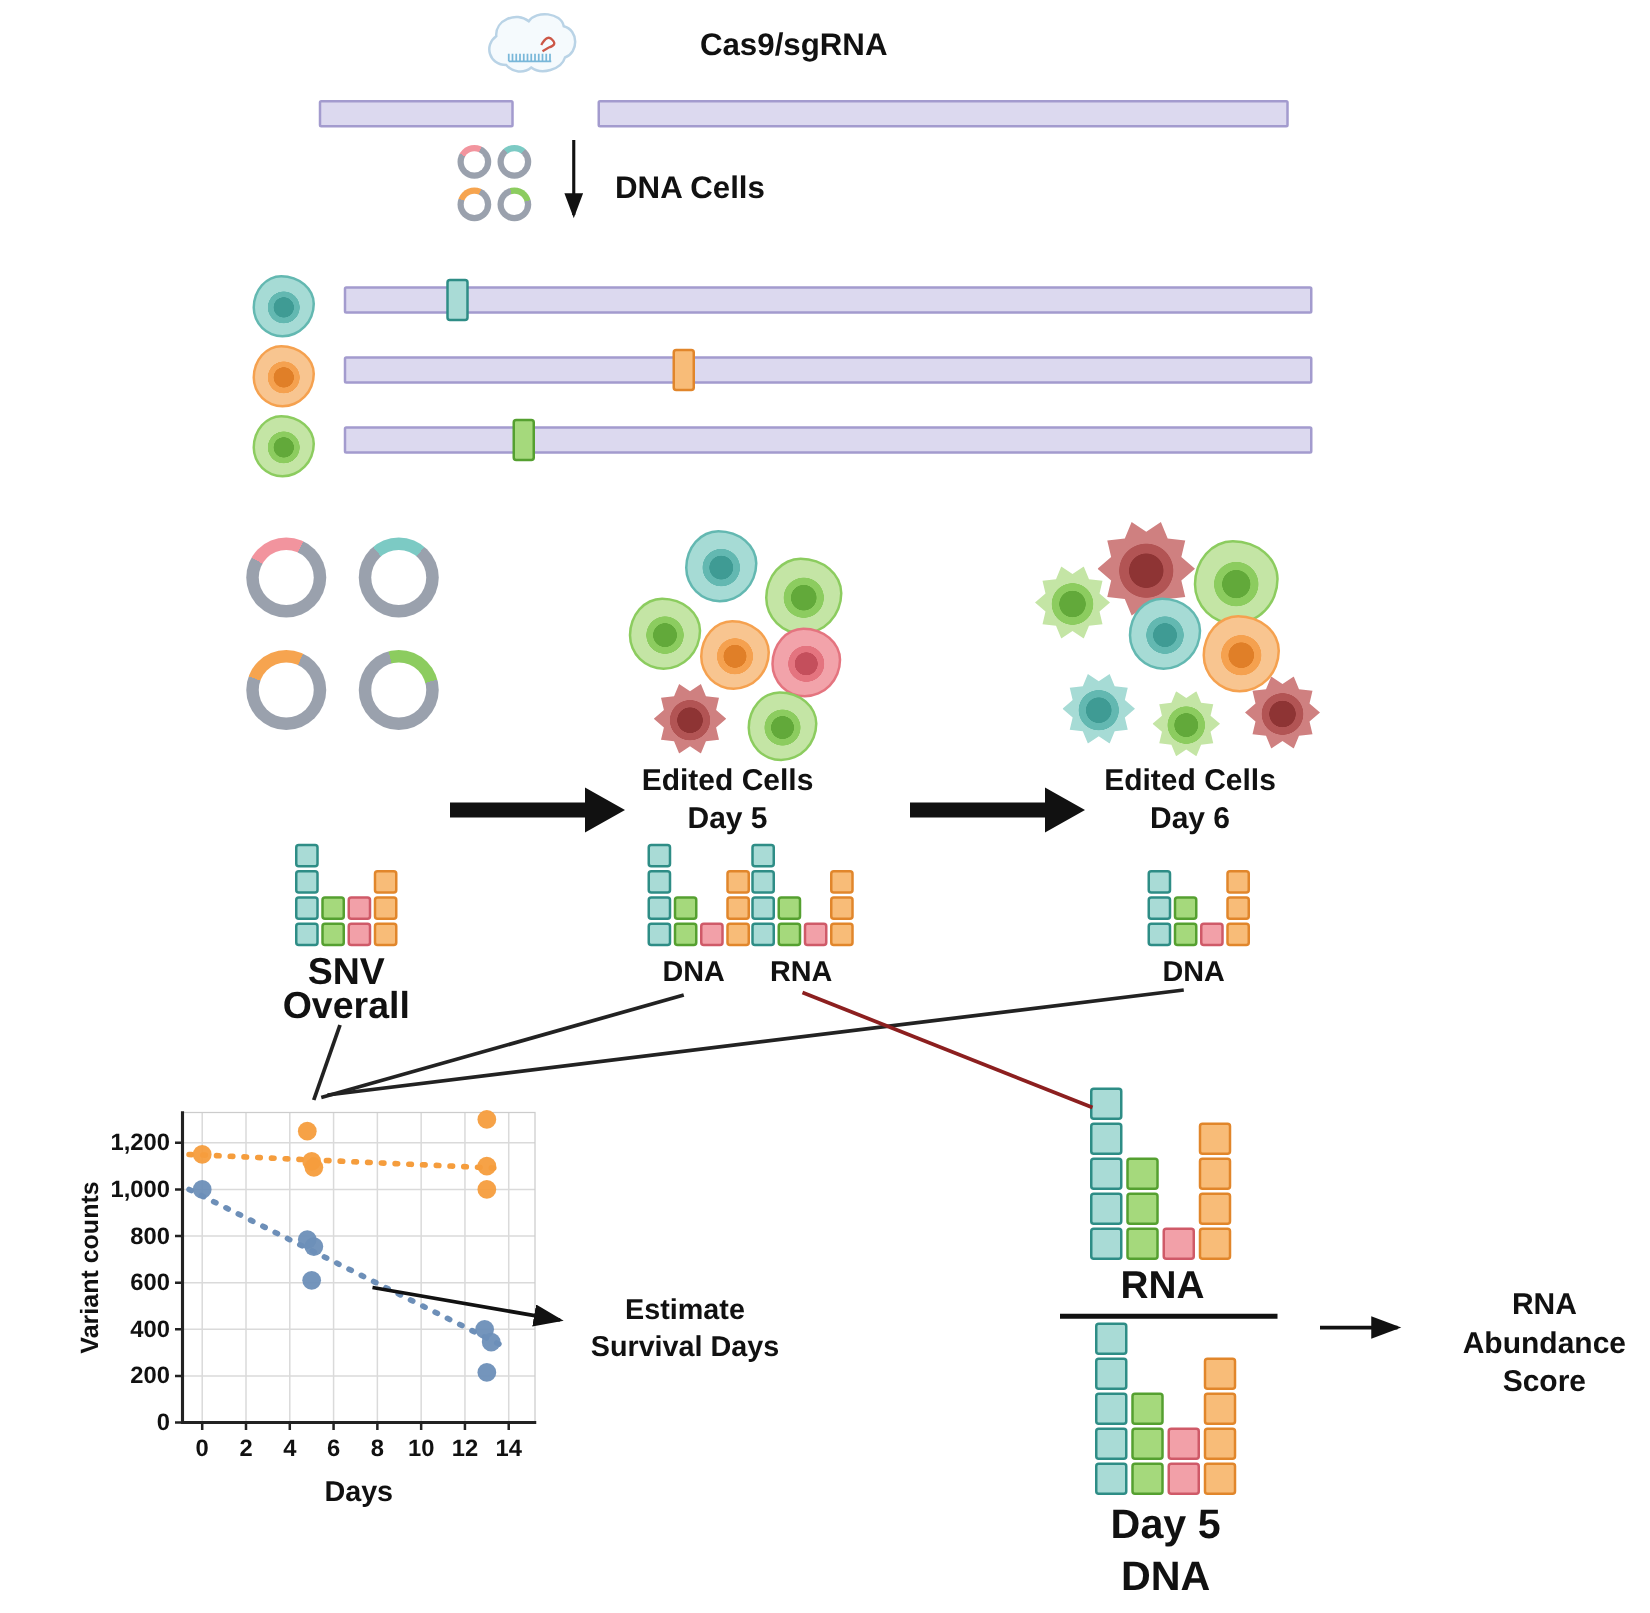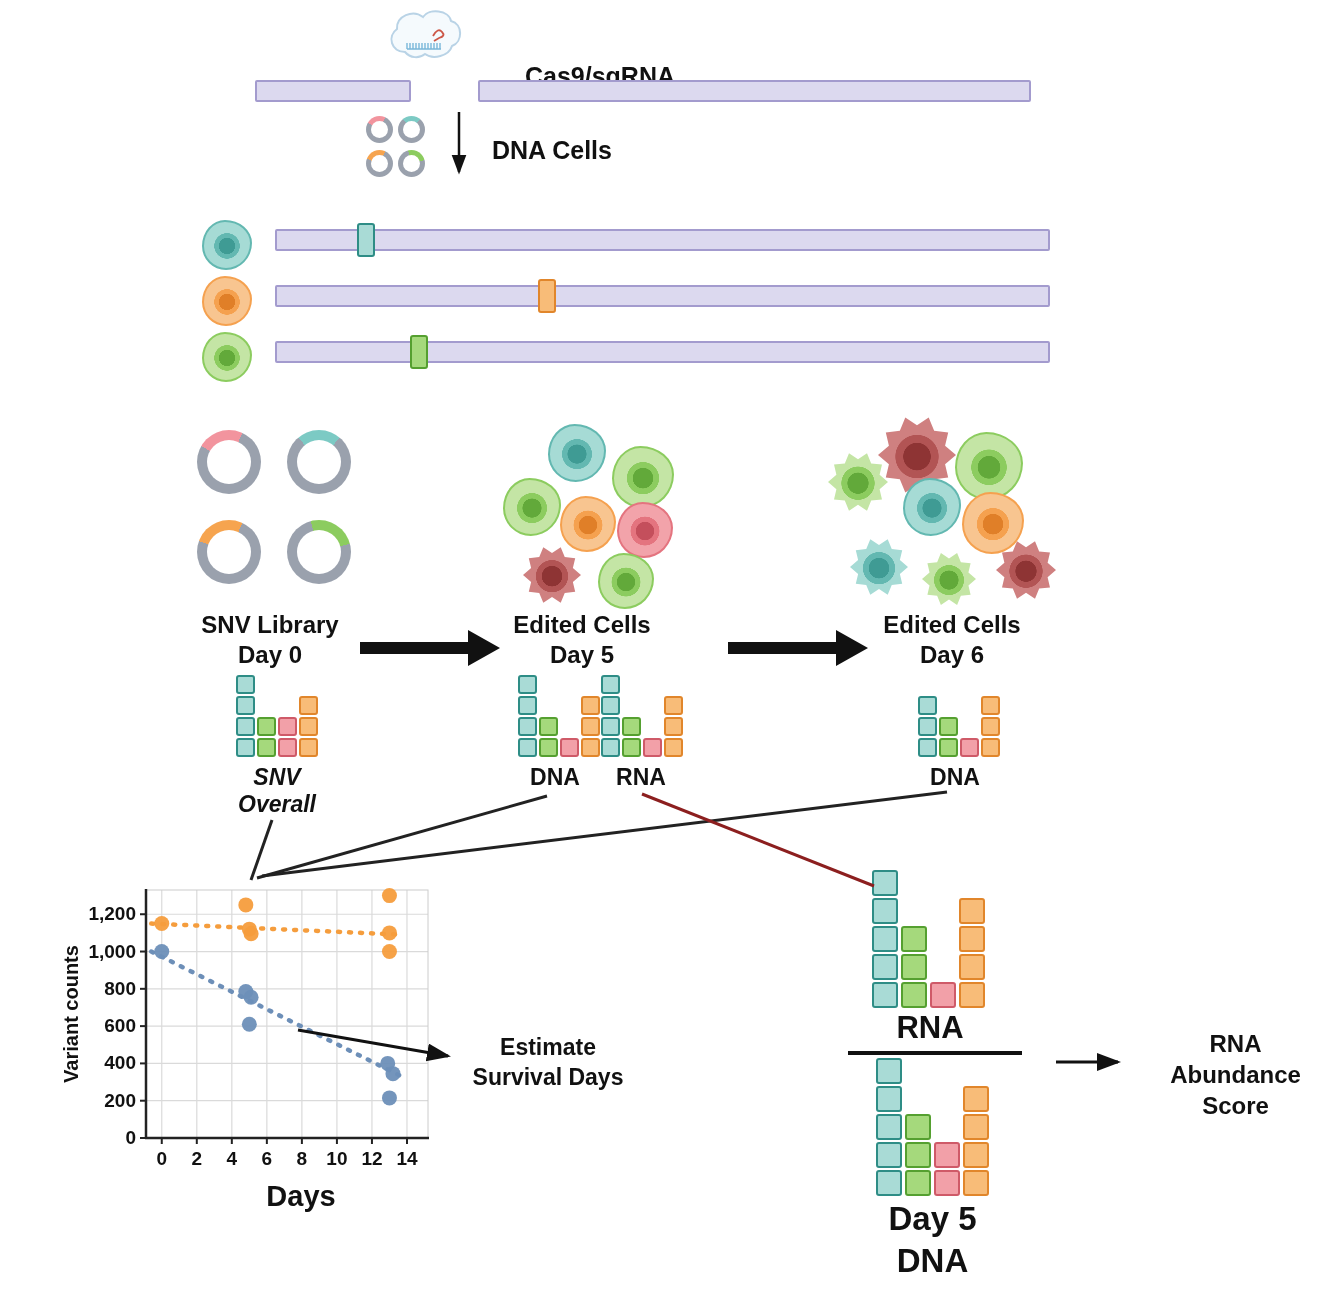--- a/index.html
+++ b/index.html
@@ -75,21 +75,21 @@
     <line x1="298" y1="1030" x2="448" y2="1056" stroke="#111" stroke-width="3" marker-end="url(#ah)"></line>
     <line x1="848" y1="1053" x2="1022" y2="1053" stroke="#111" stroke-width="4"></line>
     <line x1="1056" y1="1062" x2="1118" y2="1062" stroke="#111" stroke-width="3" marker-end="url(#ah)"></line>
   </svg>
 
   <svg class="abs" style="left:383px;top:6px;" width="82" height="58" viewBox="0 0 82 58">
     <path d="M22,46 C8,46 4,30 14,23 C13,10 30,3 40,11 C46,2 66,4 68,15 C80,18 80,36 69,40 C66,50 50,54 42,48 C36,53 27,52 22,46 Z" fill="#f5fafd" stroke="#b9d3e6" stroke-width="2"></path>
     <path d="M24,43 h34 M24,37 v6 M27,37 v6 M30,37 v6 M33,37 v6 M36,37 v6 M39,37 v6 M42,37 v6 M45,37 v6 M48,37 v6 M51,37 v6 M54,37 v6 M57,37 v6" stroke="#79b7d9" stroke-width="1.4" fill="none"></path>
     <path d="M50,30 q5,-9 9,-4 q4,4 -3,6 l-5,3" stroke="#cc5747" stroke-width="1.8" fill="none"></path>
   </svg>
-  <div class="lbl" style="left:490px;top:22px;width:220px;font-size:25px;text-align:center;margin-top:40px;">Cas9/sgRNA</div>
+  <div class="lbl" style="left:490px;top:22px;width:220px;font-size:25px;text-align:right;">Cas9/sgRNA</div>
 
   <div class="dnabar" style="left:255px;top:80px;width:156px;"></div>
   <div class="dnabar" style="left:478px;top:80px;width:553px;"></div>
 
   <div class="plasmid sm pinkp" style="left:366px;top:116px;"></div>
   <div class="plasmid sm tealp" style="left:398px;top:116px;"></div>
   <div class="plasmid sm orangep" style="left:366px;top:150px;"></div>
   <div class="plasmid sm greenp" style="left:398px;top:150px;"></div>
   <div class="lbl" style="left:492px;top:136px;width:220px;font-size:25px;text-align:left;">DNA Cells</div>
 
@@ -120,24 +120,20 @@
 
   <div class="cell darkred spiky" style="left:878px;top:416px;width:78px;height:78px;"></div>
   <div class="cell green" style="left:955px;top:432px;width:68px;height:68px;"></div>
   <div class="cell green spiky" style="left:828px;top:452px;width:60px;height:60px;"></div>
   <div class="cell teal" style="left:903px;top:478px;width:58px;height:58px;"></div>
   <div class="cell orange" style="left:962px;top:492px;width:62px;height:62px;"></div>
   <div class="cell teal spiky" style="left:850px;top:538px;width:58px;height:58px;"></div>
   <div class="cell green spiky" style="left:922px;top:552px;width:54px;height:54px;"></div>
   <div class="cell darkred spiky" style="left:996px;top:540px;width:60px;height:60px;"></div>
 
-  <div class="lbl" style="left:185px;top:610px;width:170px;font-size:24px;line-height:30px;">
-    <div>SNV Library</div>
-    <div>Day 0</div>
-  </div>
   <div class="lbl" style="left:497px;top:610px;width:170px;font-size:24px;line-height:30px;">
     <div>Edited Cells</div>
     <div>Day 5</div>
   </div>
   <div class="lbl" style="left:867px;top:610px;width:170px;font-size:24px;line-height:30px;">
     <div>Edited Cells</div>
     <div>Day 6</div>
   </div>
 
   <div class="stack smq" style="left:236px;bottom:533px;">
@@ -214,21 +210,21 @@
       <div class="col">
         <div class="sq pink"></div>
       </div>
       <div class="col">
         <div class="sq orange"></div>
         <div class="sq orange"></div>
         <div class="sq orange"></div>
       </div>
     </div>
 
-  <div class="lbl" style="left:197px;top:764px;width:160px;font-size:23px;line-height:27px;font-style:italic;">
+  <div class="lbl" style="left:197px;top:764px;width:160px;font-size:30px;line-height:27px;">
     <div>SNV</div>
     <div>Overall</div>
   </div>
   <div class="lbl" style="left:500px;top:764px;width:110px;font-size:23px;">DNA</div>
   <div class="lbl" style="left:586px;top:764px;width:110px;font-size:23px;">RNA</div>
   <div class="lbl" style="left:900px;top:764px;width:110px;font-size:23px;">DNA</div>
 
   <svg id="plot-svg" class="abs" style="left:62px;top:876px;" width="380" height="300" viewBox="0 0 380 300">
       <line x1="99.76397515527951" y1="14" x2="99.76397515527951" y2="262" stroke="#dadada" stroke-width="1.2"></line>
       <line x1="134.7950310559006" y1="14" x2="134.7950310559006" y2="262" stroke="#dadada" stroke-width="1.2"></line>
@@ -289,21 +285,21 @@
       <circle cx="327.4658385093168" cy="75.53383458646618" r="7.5" fill="#f59d3d" fill-opacity="0.95"></circle>
       <circle cx="99.76397515527951" cy="75.53383458646618" r="7.5" fill="#6d8fb8" fill-opacity="0.95"></circle>
       <circle cx="183.8385093167702" cy="115.62406015037595" r="7.5" fill="#6d8fb8" fill-opacity="0.95"></circle>
       <circle cx="189.09316770186336" cy="121.21804511278194" r="7.5" fill="#6d8fb8" fill-opacity="0.95"></circle>
       <circle cx="187.34161490683232" cy="148.25563909774436" r="7.5" fill="#6d8fb8" fill-opacity="0.95"></circle>
       <circle cx="325.7142857142858" cy="187.41353383458647" r="7.5" fill="#6d8fb8" fill-opacity="0.95"></circle>
       <circle cx="330.9689440993789" cy="197.6691729323308" r="7.5" fill="#6d8fb8" fill-opacity="0.95"></circle>
       <circle cx="327.4658385093168" cy="221.90977443609023" r="7.5" fill="#6d8fb8" fill-opacity="0.95"></circle>
       <text x="16" y="138" text-anchor="middle" font-size="20" font-weight="700" fill="#111" transform="rotate(-90 16 138)">Variant counts</text>
     </svg>
-  <div class="lbl" style="left:221px;top:1180px;width:160px;font-size:29px;">Days</div>
+  <div class="lbl" style="left:207px;top:1180px;width:160px;font-size:23px;">Days</div>
   <div class="lbl" style="left:35px;top:1214px;width:490px;font-size:24px;line-height:31px;">
   </div>
 
   <div class="lbl" style="left:458px;top:1032px;width:180px;font-size:23px;line-height:30px;">
     <div>Estimate</div>
     <div>Survival Days</div>
   </div>
 
   <div class="stack lgq" style="left:872px;bottom:282px;">
       <div class="col">

